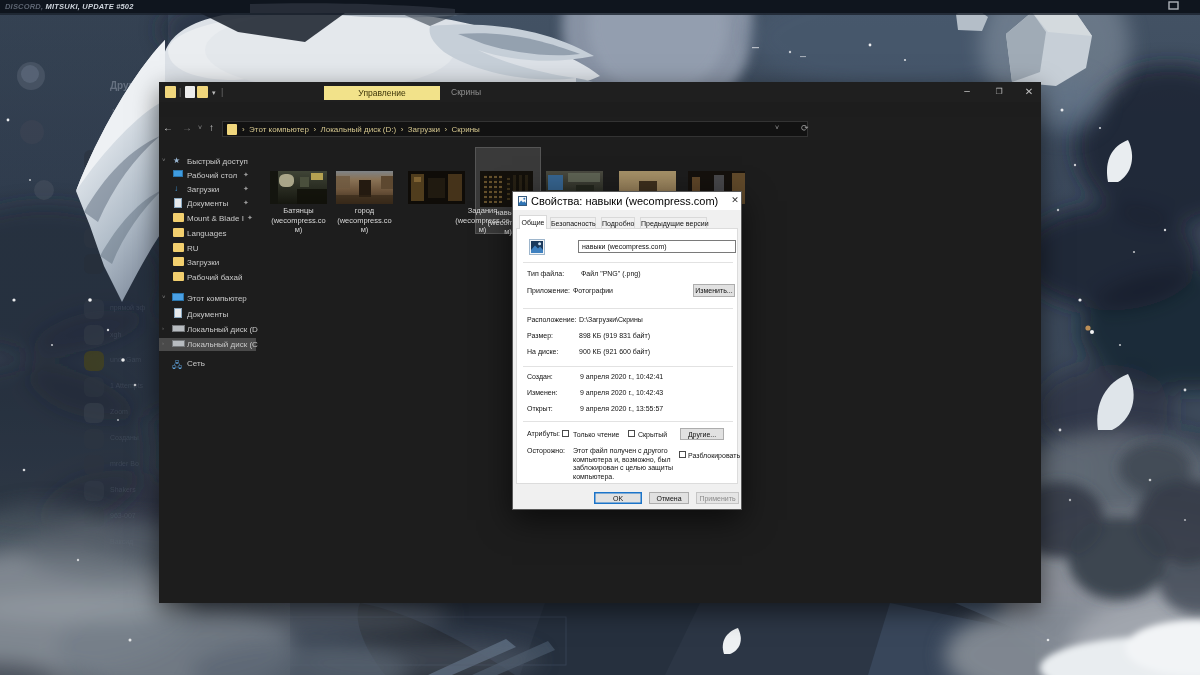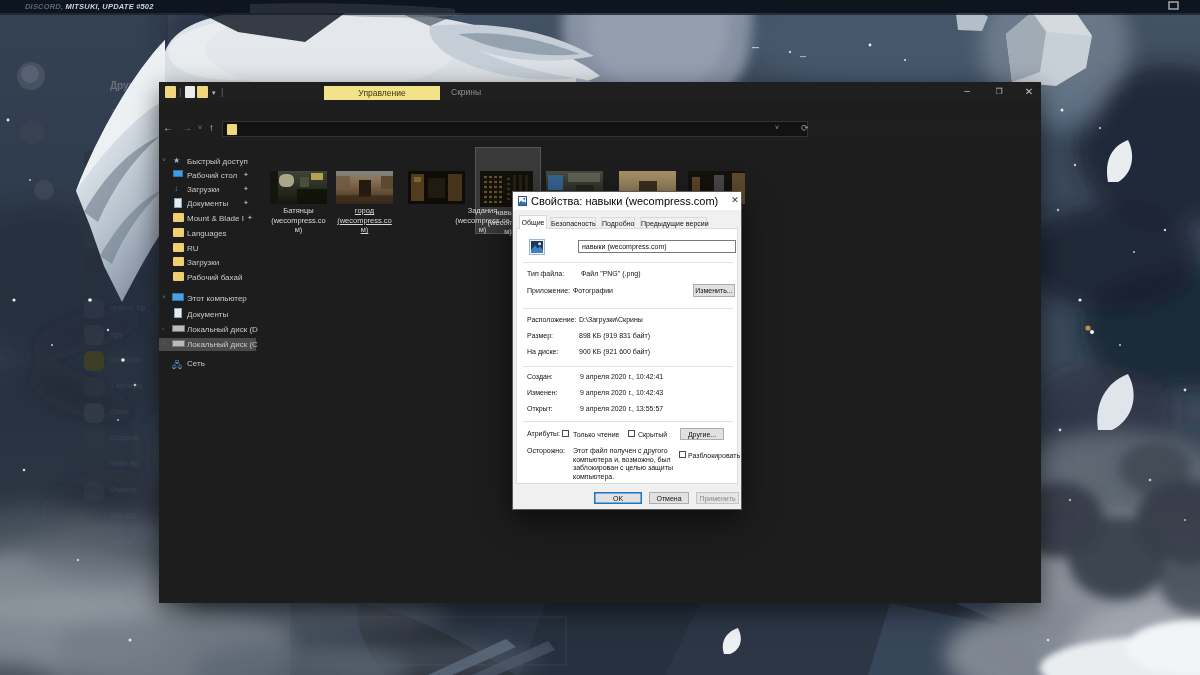--- a/index.html
+++ b/index.html
@@ -224,21 +224,21 @@
     <circle cx="1048" cy="640" r="1.3" opacity="0.8"></circle>
   </g>
 
   <path d="M1108 182 C1104 160 1112 146 1128 140 C1136 156 1132 174 1118 182 Z" fill="#e9edf0"></path>
   <path d="M1098 430 C1094 404 1106 382 1128 374 C1140 396 1132 420 1112 430 Z" fill="#dfe5ea"></path>
   <path d="M724 654 C720 642 726 632 738 628 C744 640 740 650 730 654 Z" fill="#eef1f3"></path>
 
   <rect x="1169" y="2" width="9" height="7" fill="none" stroke="#c9ced4" stroke-width="1.4" opacity="0.85"></rect>
 </svg>
 
-<div class="abs" style="left:5px;top:2px;font-size:7.5px;font-weight:bold;font-style:italic;letter-spacing:0.2px;color:#cfd5dd;margin-left:20px;"><span style="color:#5e6673">DISCORD,</span> MITSUKI, UPDATE #502</div>
+<div class="abs" style="left:5px;top:2px;font-size:7.5px;font-weight:bold;font-style:italic;letter-spacing:0.2px;color:#cfd5dd;"><span style="color:#5e6673">DISCORD,</span> MITSUKI, UPDATE #502</div>
 
 <div class="abs" id="expl" style="left:159px;top:82px;width:882px;height:521px;background:#1d1d1d;box-shadow:0 8px 24px rgba(0,0,0,0.55);">
 
   <div class="abs" style="left:0;top:0;width:882px;height:20px;background:#1f1f1f;">
     <div class="abs" style="left:6px;top:4px;width:11px;height:12px;background:#f0d67c;border-radius:1px;"></div>
     <div class="abs" style="left:20px;top:5px;color:#6a6a6a;font-size:9px;">|</div>
     <div class="abs" style="left:26px;top:4px;width:10px;height:12px;background:#ececec;border-radius:1px;"></div>
     <div class="abs" style="left:38px;top:4px;width:11px;height:12px;background:#f0d67c;border-radius:1px;"></div>
     <div class="abs" style="left:53px;top:7px;color:#bcbcbc;font-size:7px;">▾</div>
     <div class="abs" style="left:62px;top:5px;color:#6a6a6a;font-size:9px;">|</div>
@@ -253,20 +253,21 @@
 
 
   <div class="abs" style="left:0;top:35px;width:882px;height:23px;background:#1e1e1e;">
     <div class="abs" style="left:4px;top:5px;color:#d8d8d8;font-size:10px;">←</div>
     <div class="abs" style="left:23px;top:5px;color:#7a7a7a;font-size:10px;">→</div>
     <div class="abs" style="left:39px;top:7px;color:#8a8a8a;font-size:7px;">˅</div>
     <div class="abs" style="left:50px;top:5px;color:#d0d0d0;font-size:10px;">↑</div>
 
     <div class="abs" style="left:63px;top:4px;width:586px;height:16px;background:#121212;border:1px solid #333;">
       <div class="abs" style="left:4px;top:2px;width:10px;height:11px;background:#f0d67c;border-radius:1px;"></div>
+      <div class="abs" style="left:19px;top:0;height:14px;line-height:15px;font-size:8px;color:#d4c68e;">›&nbsp; Этот компьютер &nbsp;›&nbsp; Локальный диск (D:) &nbsp;›&nbsp; Загрузки &nbsp;›&nbsp; Скрины</div>
       <div class="abs" style="left:552px;top:2px;color:#9a9a9a;font-size:7px;">˅</div>
       <div class="abs" style="left:578px;top:1px;color:#9a9a9a;font-size:9px;">⟳</div>
     </div>
 
   </div>
 
   <div class="abs" style="left:0;top:58px;width:882px;height:450px;background:#1d1d1d;" id="content">
 
     <div class="abs" style="left:0;top:0;width:97px;height:450px;font-size:8px;color:#c9c9c9;">
       <div class="abs" style="left:0;top:198px;width:97px;height:13px;background:#4a4a4a;"></div>
@@ -319,21 +320,21 @@
       <div class="abs" style="left:30px;top:6px;width:9px;height:10px;background:#4a4f3c;"></div>
     </div>
     <div class="abs" style="left:106px;top:66px;width:67px;text-align:center;font-size:7.5px;line-height:9.6px;color:#d9d9d9;">Батянцы<br>(wecompress.co<br>м)</div>
 
     <div class="abs" style="left:177px;top:31px;width:57px;height:33px;background:linear-gradient(180deg,#7e8387 0%,#8a7356 25%,#6b533a 60%,#3c2d1d 100%);">
       <div class="abs" style="left:23px;top:9px;width:12px;height:17px;background:#241a10;"></div>
       <div class="abs" style="left:0;top:24px;width:57px;height:9px;background:#32251698;"></div>
       <div class="abs" style="left:45px;top:5px;width:12px;height:13px;background:#5d4830;"></div>
       <div class="abs" style="left:0;top:5px;width:14px;height:12px;background:#6e5940;opacity:0.8"></div>
     </div>
-    <div class="abs" style="left:172px;top:66px;width:67px;text-align:center;font-size:7.5px;line-height:9.6px;color:#d9d9d9;text-decoration:underline;">город<br>(wecompress.co<br>м)</div>
+    <div class="abs" style="left:172px;top:66px;width:67px;text-align:center;font-size:7.5px;line-height:9.6px;color:#d9d9d9;">город<br>(wecompress.co<br>м)</div>
 
     <div class="abs" style="left:249px;top:31px;width:57px;height:33px;background:#0f0c08;">
       <div class="abs" style="left:3px;top:3px;width:13px;height:27px;background:#54401f;opacity:0.95"></div>
       <div class="abs" style="left:40px;top:3px;width:14px;height:27px;background:#49361b;opacity:0.95"></div>
       <div class="abs" style="left:20px;top:7px;width:17px;height:20px;background:#201a10;"></div>
       <div class="abs" style="left:6px;top:6px;width:7px;height:5px;background:#8a6c38;opacity:0.8"></div>
     </div>
     <div class="abs" style="left:244px;top:66px;width:67px;text-align:center;font-size:7.5px;line-height:9.6px;color:#d9d9d9;margin-left:46px;">Задания<br>(wecompress.ce<br>м)</div>
 
     <div class="abs" style="left:321px;top:31px;width:53px;height:36px;background:#14110c;">

